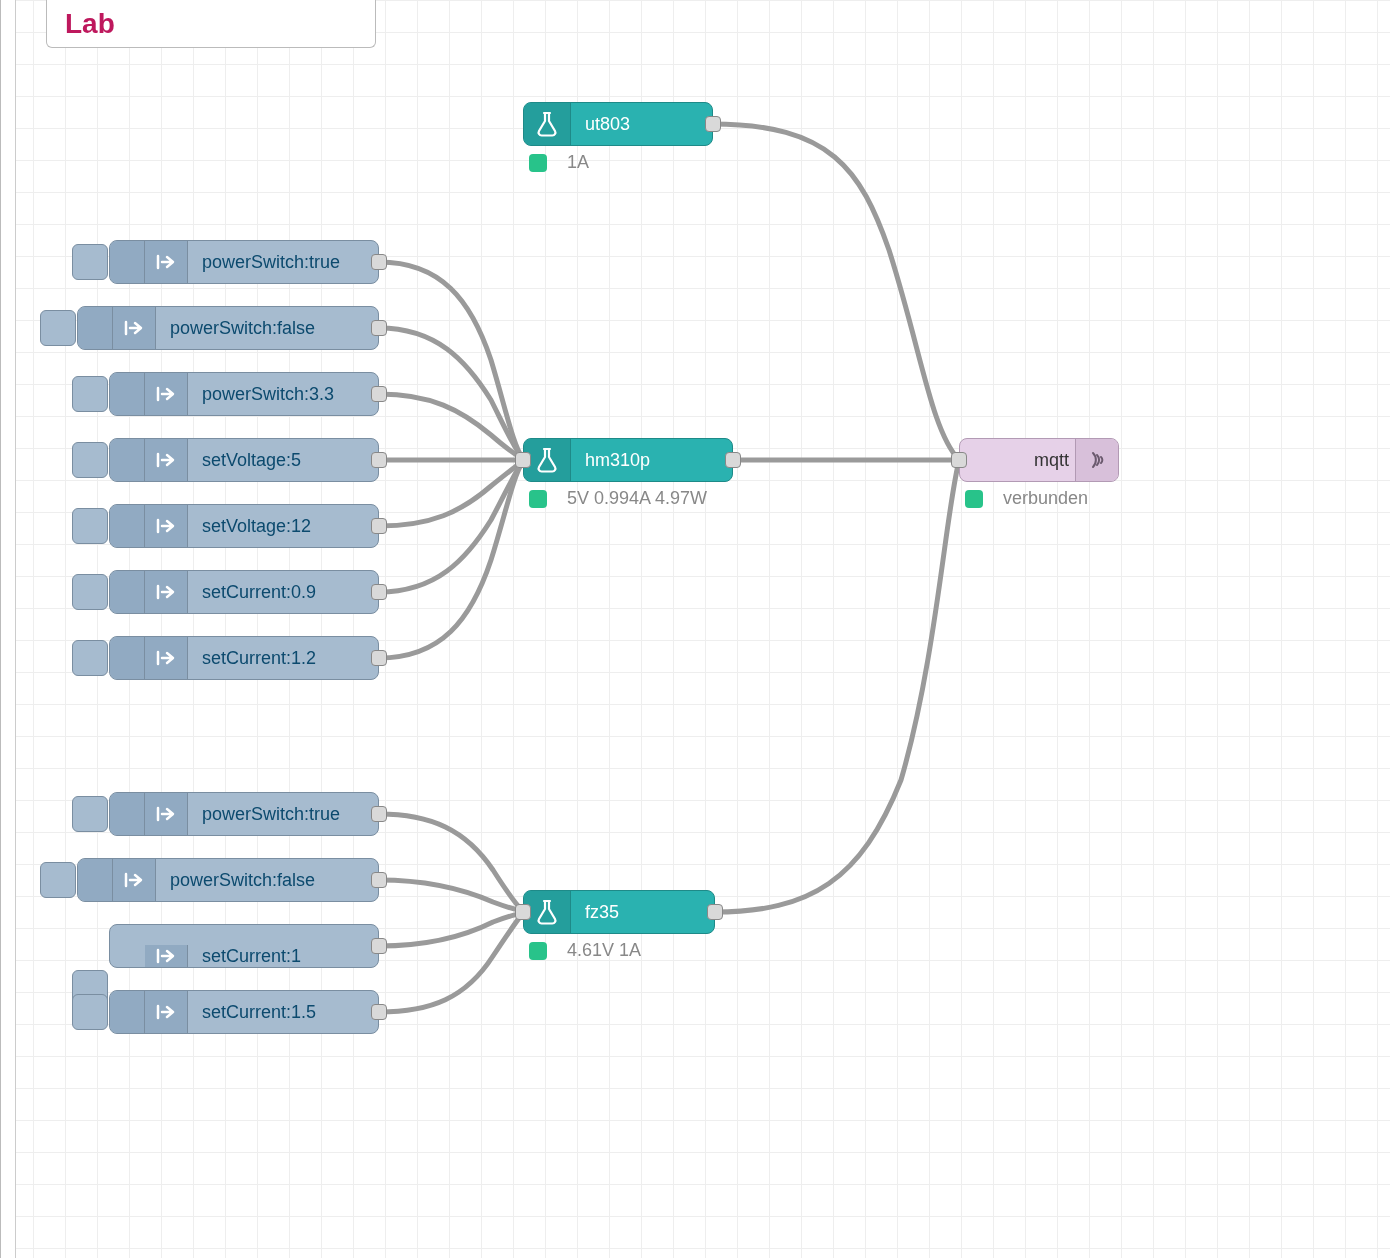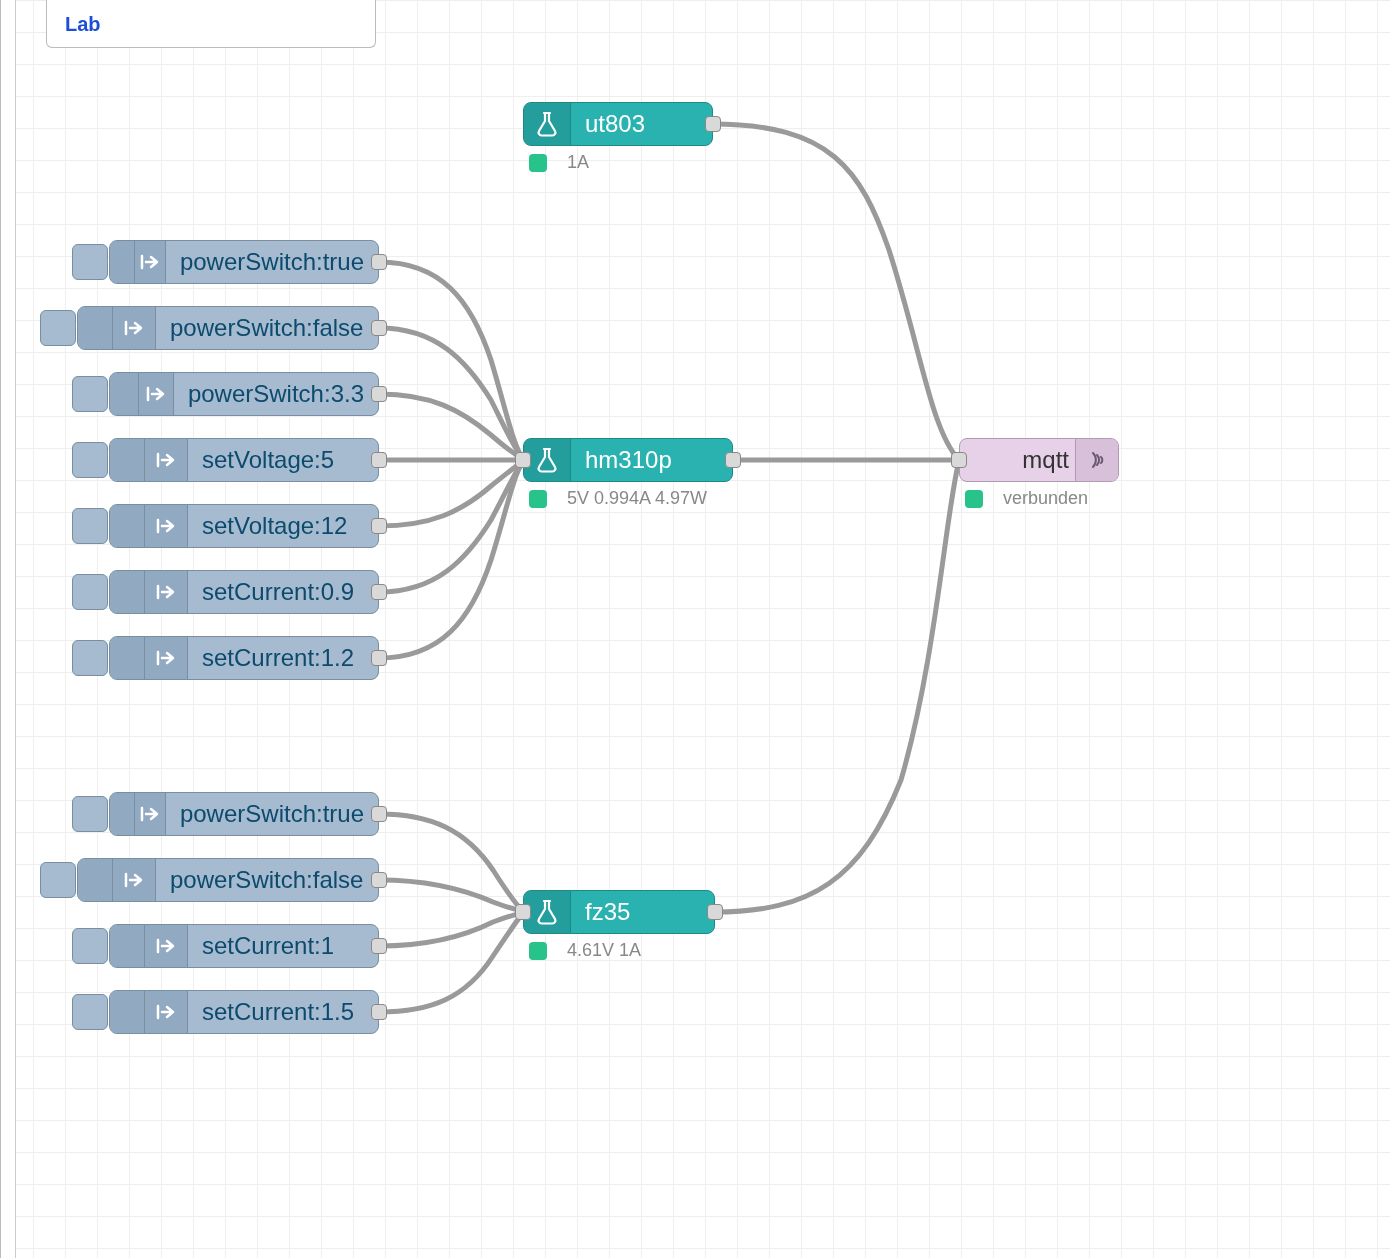--- a/index.html
+++ b/index.html
@@ -20,44 +20,44 @@
     border-right:1px solid #ccc;
   }
   
   .tab{
     position:absolute;top:0;left:45px;
     width:330px;height:48px;
     background:#fff;
     border:1px solid #bbb;
     border-top:none;
     border-radius:0 0 6px 6px;
-    font-size:20px;
+    font-size:28px;
     font-weight:bold;
-    color:#1d4ed8;
+    color:#be185d;
     padding-left:18px;
     line-height:48px;
     box-sizing:border-box;
   }
 
   
   .node{
     position:absolute;
     height:44px;
     border:1px solid #888;
     border-radius:8px;
     box-sizing:border-box;
     display:flex;
     align-items:stretch;
     overflow:visible;
   }
   .node-label{
     flex:1;
     display:flex;align-items:center;
     padding:0 14px 0 14px;
-    font-size:24px;
+    font-size:18px;
     color:#444;
     white-space:nowrap;
   }
 
   
   .inject{ background:#a6bbcf; border-color:#7a8ea1;}
   .inject .trig{
     width:34px;
     background:#91aac2;
     border-right:1px solid #7a8ea1;
@@ -335,21 +335,21 @@
           <div class="trig-btn"></div>
         </div>
         <div class="icon-sec">
           <svg width="22" height="22" viewBox="0 0 22 22">
             <path d="M3 5v12M7 11h8M12 6l6 5-6 5" fill="none" stroke="#fff" stroke-width="2.5" stroke-linecap="round" stroke-linejoin="round"></path>
           </svg>
         </div>
         <div class="node-label">powerSwitch:false</div>
         <div class="port out"></div>
       </div>
-      <div class="node inject" style="left: 108px; top: 924px; width: 270px;">
+      <div class="node inject" style="left: 108px; top: 924px; width: 270px; align-items: flex-end;">
         <div class="trig">
           <div class="trig-btn"></div>
         </div>
         <div class="icon-sec">
           <svg width="22" height="22" viewBox="0 0 22 22">
             <path d="M3 5v12M7 11h8M12 6l6 5-6 5" fill="none" stroke="#fff" stroke-width="2.5" stroke-linecap="round" stroke-linejoin="round"></path>
           </svg>
         </div>
         <div class="node-label">setCurrent:1</div>
         <div class="port out"></div>

